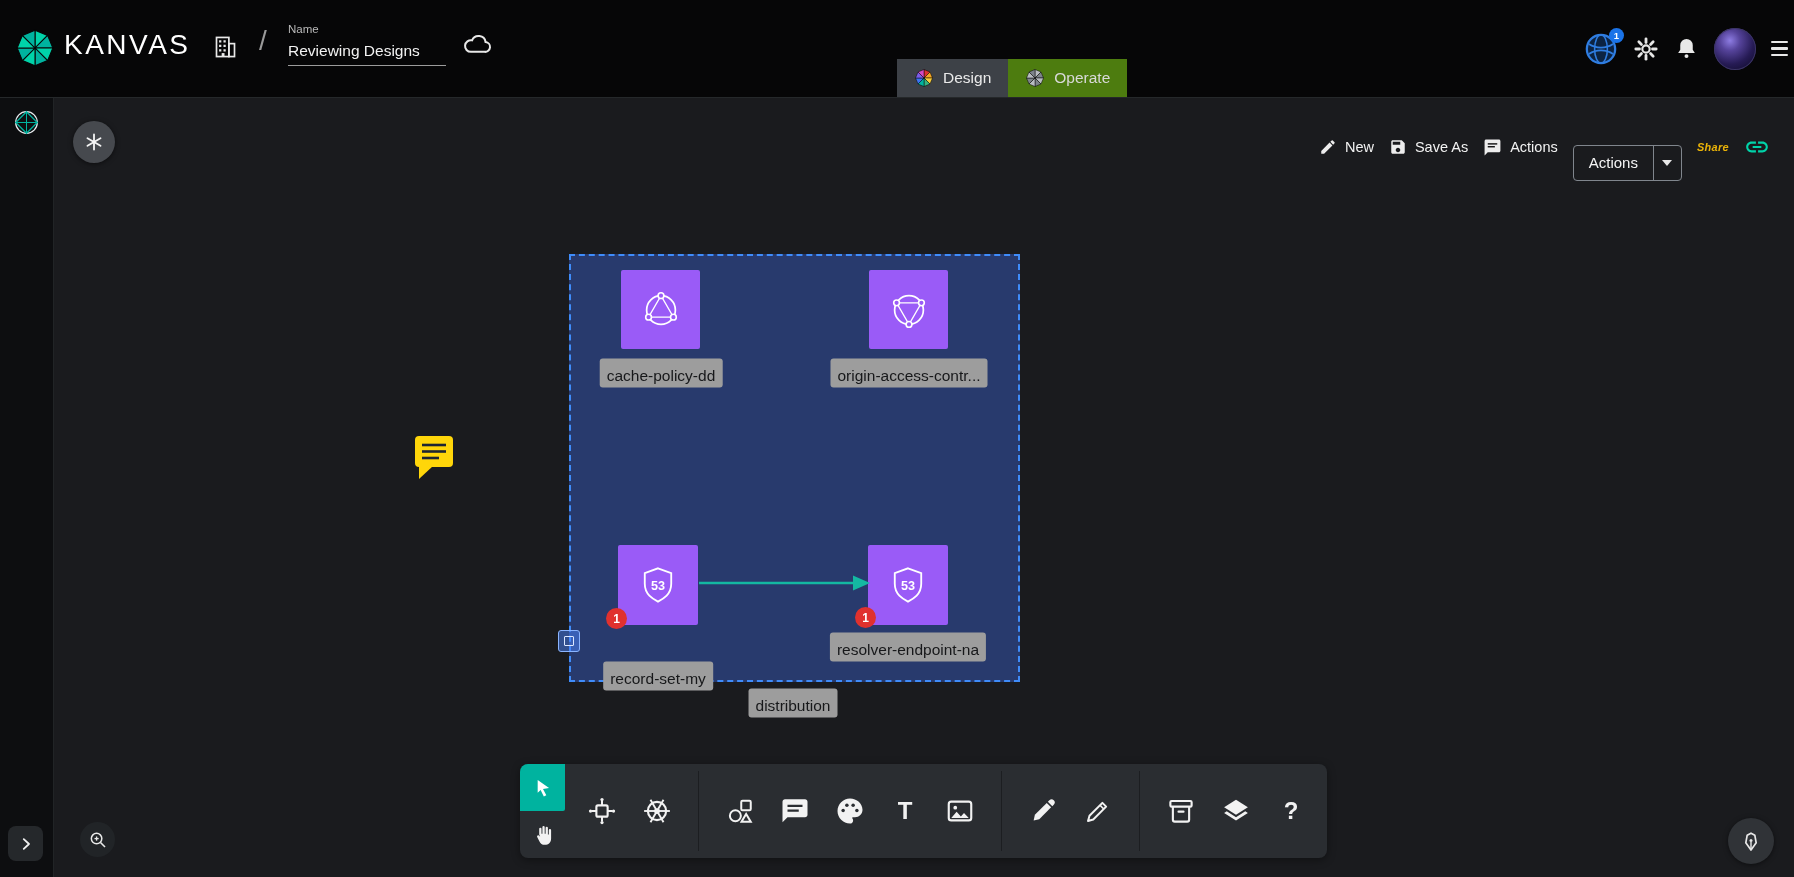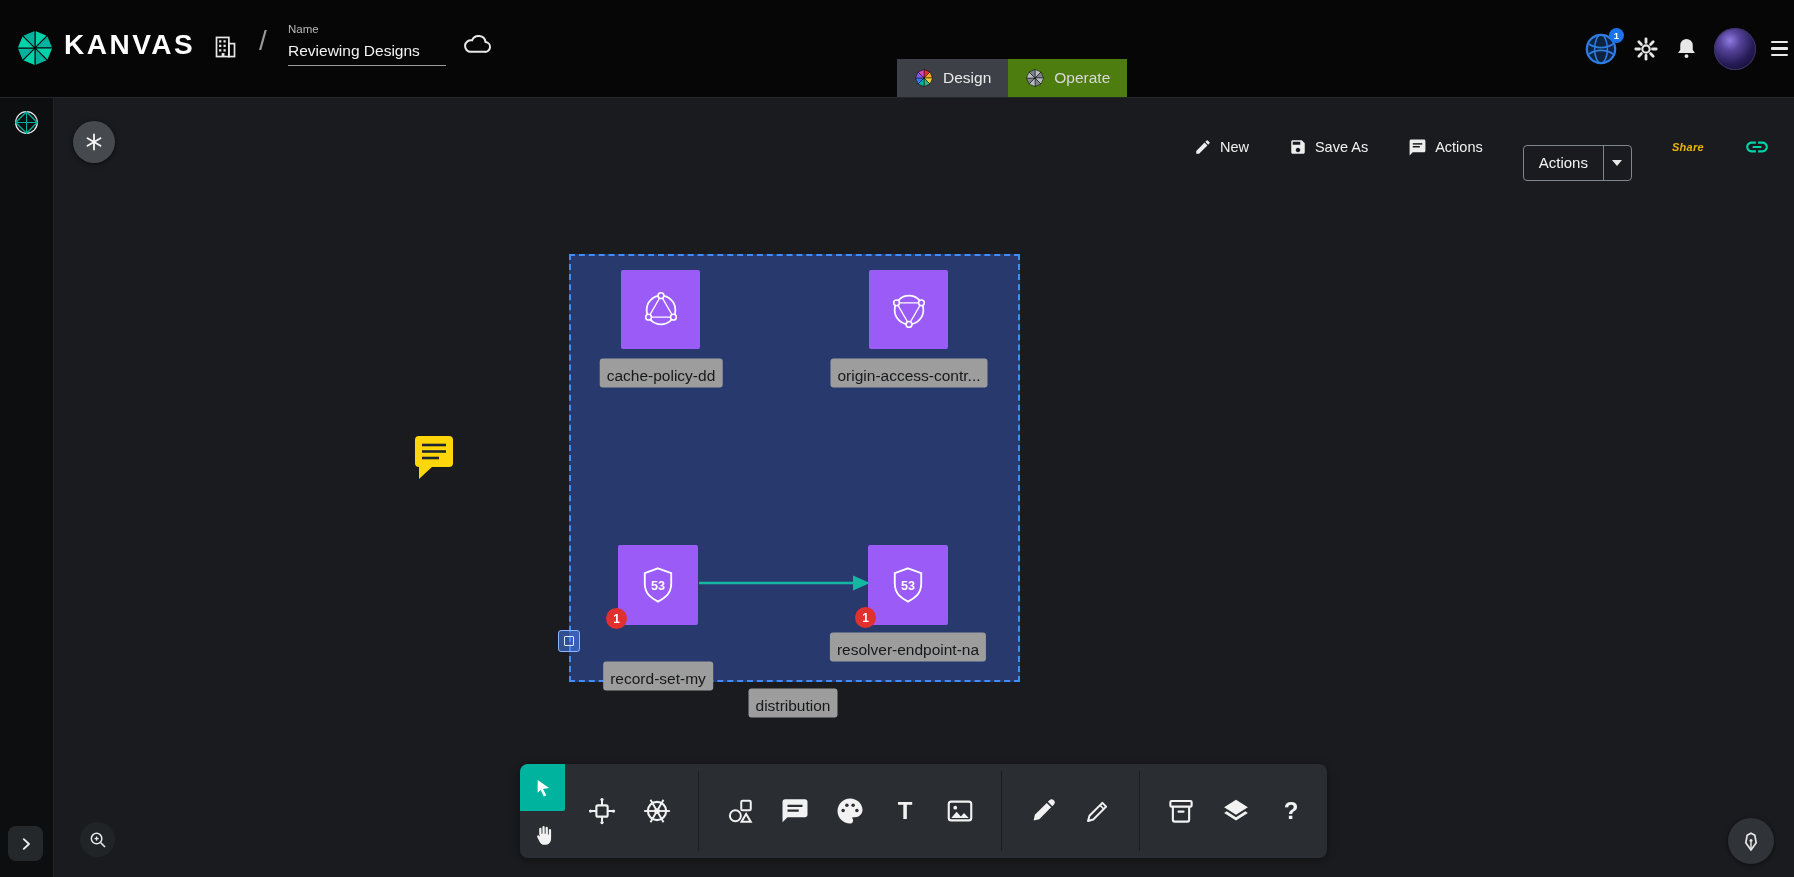--- a/index.html
+++ b/index.html
@@ -2,21 +2,21 @@
 <html><head>
 <meta charset="utf-8">
 <style>
   html,body{margin:0;padding:0;background:#000;}
   #app{position:relative;width:1794px;height:877px;background:#1a1b1e;overflow:hidden;
        font-family:"Liberation Sans","DejaVu Sans",sans-serif;color:#ececec;-webkit-font-smoothing:antialiased;}
   svg{display:block;}
   
   #header{position:absolute;left:0;top:0;width:1794px;height:97px;background:#060607;border-bottom:1px solid #25282a;z-index:40;}
   .logo-mark{position:absolute;left:14px;top:27px;}
-  .logo-text{position:absolute;left:64px;top:29px;font-size:28px;font-weight:700;letter-spacing:2.5px;color:#fff;}
+  .logo-text{position:absolute;left:64px;top:29px;font-size:28px;font-weight:400;letter-spacing:2.5px;color:#fff;}
   .org-icon{position:absolute;left:212px;top:32px;}
   .slash{position:absolute;left:259px;top:25px;font-size:28px;font-weight:300;color:#9a9a9a;}
   .name-label{position:absolute;left:288px;top:23px;font-size:11.5px;color:#b9b9b9;}
   .name-input{position:absolute;left:288px;top:40px;width:158px;background:transparent;border:none;outline:none;
               border-bottom:1px solid #9b9b9b;color:#f2f2f2;font-size:15.5px;font-family:inherit;padding:2px 0 5px;}
   .hcloud{position:absolute;left:462px;top:31px;}
   .tabs{position:absolute;left:897px;bottom:0;display:flex;align-items:flex-start;}
   .tab{display:flex;align-items:center;gap:9px;height:38px;padding:0 17px;font-size:15.5px;color:#eaeaea;cursor:pointer;}
   .tab.active{background:#3d4147;}
   .tab.inactive{background:#4d7c0f;color:#d9d9d9;}
@@ -28,21 +28,21 @@
           background:radial-gradient(circle at 38% 30%, #8d7ce2 0%, #55439a 26%, #261b55 60%, #0a0720 100%);
           box-shadow:inset 0 0 0 1px #3c3566;}
   .burger{display:flex;flex-direction:column;gap:4px;}
   .burger span{display:block;width:17px;height:2.2px;background:#e8e8e8;border-radius:1px;}
   
   #sidebar{position:absolute;left:0;top:97px;width:53px;height:780px;background:#0d0e10;border-right:1px solid #212426;z-index:30;}
   .sb-logo{position:absolute;left:13px;top:12px;cursor:pointer;}
   #expand-btn{position:absolute;left:8px;top:826px;width:35px;height:35px;border-radius:8px;background:#25282b;
               display:flex;align-items:center;justify-content:center;cursor:pointer;z-index:35;}
   
-  #canvas-actions{position:absolute;top:129px;right:24px;display:flex;align-items:center;gap:40px;height:36px;z-index:25;}
+  #canvas-actions{position:absolute;top:129px;right:24px;display:flex;align-items:center;gap:15px;height:36px;z-index:25;}
   .ct-item{display:flex;align-items:center;gap:8px;font-size:14.5px;color:#f2f2f2;cursor:pointer;white-space:nowrap;}
   .actions-btn{display:flex;align-items:stretch;height:34px;border:1px solid #80868d;border-radius:4px;overflow:hidden;cursor:pointer;margin-top:31px;}
   .actions-main{display:flex;align-items:center;padding:0 15px;font-size:15px;color:#f4f4f4;}
   .actions-caret{display:flex;align-items:center;justify-content:center;width:27px;border-left:1px solid #80868d;}
   .caret-down{width:0;height:0;border-left:5px solid transparent;border-right:5px solid transparent;border-top:6px solid #e8e8e8;}
   .share-btn{color:#eab308;font-size:11px;font-weight:700;letter-spacing:.3px;cursor:pointer;font-style:italic;}
   
   #group{position:absolute;left:569px;top:254px;width:447px;height:424px;border:2px dashed #3F8CFA;
          background:rgba(62,110,240,0.38);z-index:5;}
   .node{position:absolute;background:#9A5BF7;border-radius:2px;display:flex;align-items:center;justify-content:center;z-index:6;cursor:pointer;}

